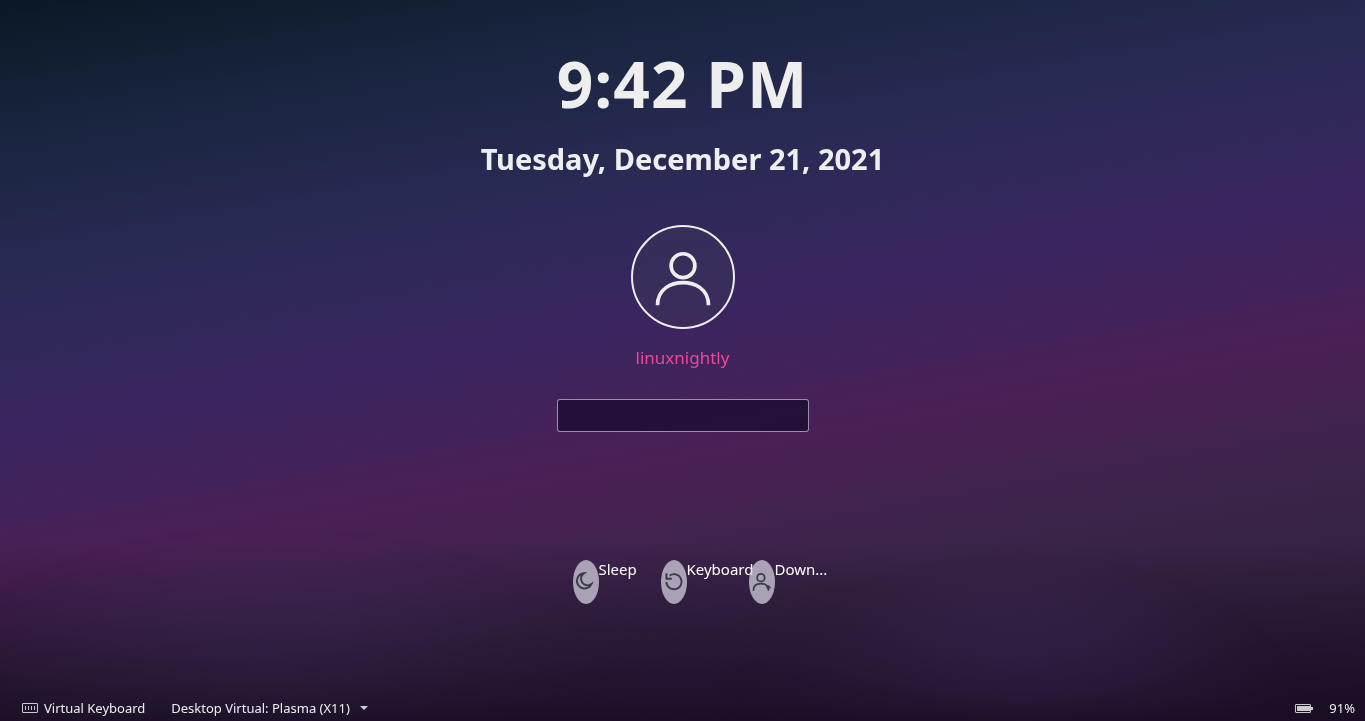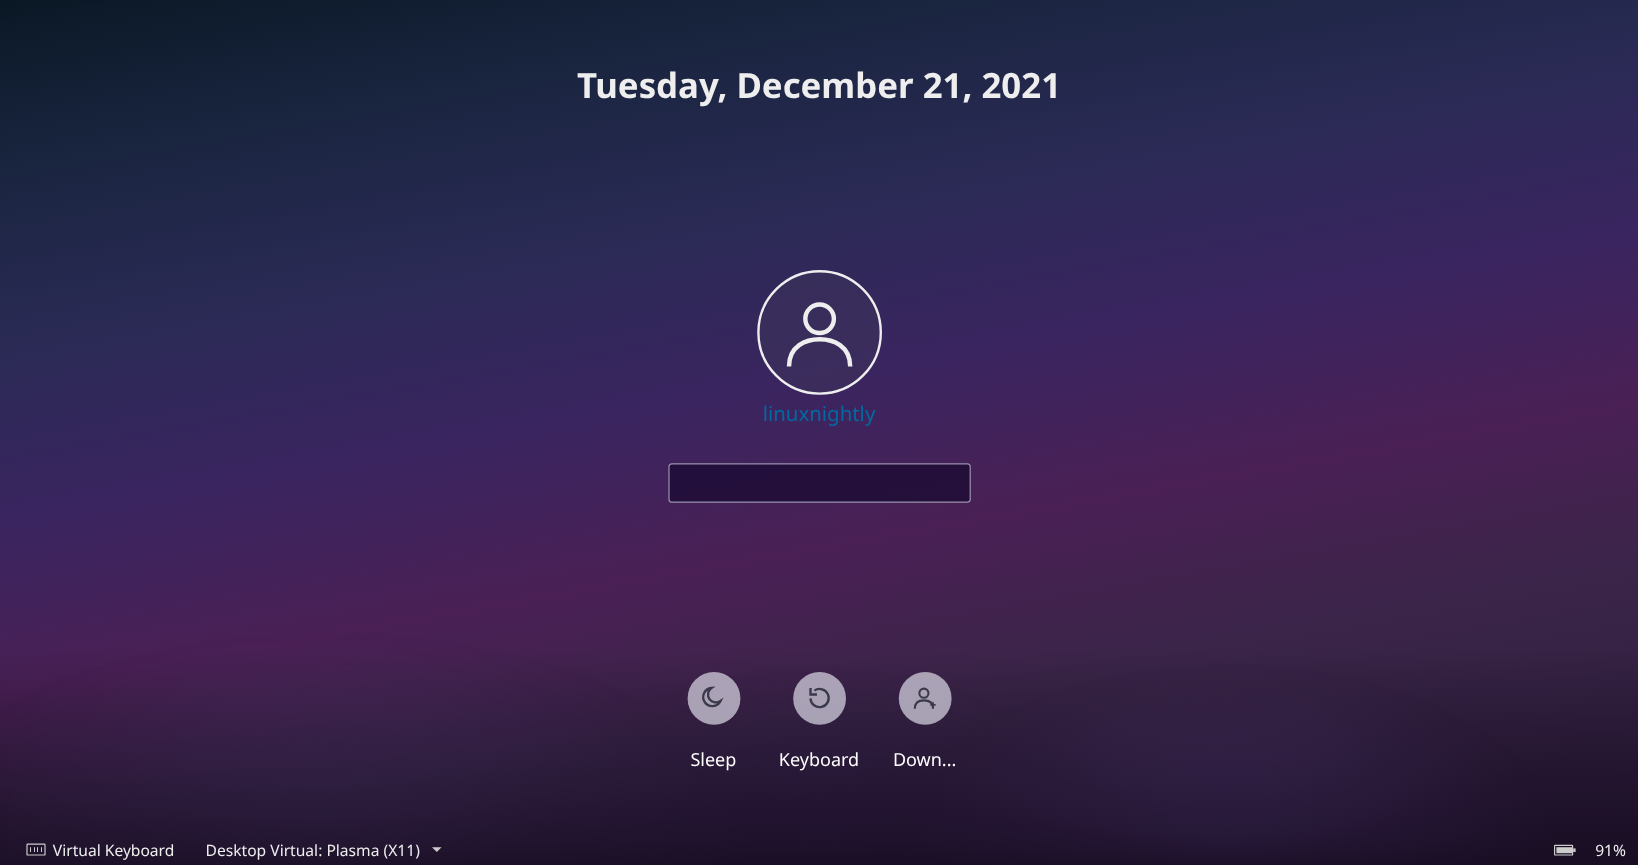--- a/index.html
+++ b/index.html
@@ -93,23 +93,23 @@
       align-items: center;
       justify-content: center;
     }
     
     .avatar svg {
       width: 68px;
       height: 68px;
     }
     
     .username {
-      margin-top: 4px;
+      margin-top: 17px;
       font-size: 17px;
-      color: #0369a1;
+      color: #ec4899;
     }
     
     .password-field {
       margin-top: 30px;
       width: 252px;
       height: 33px;
       background: rgba(25,10,50,0.75);
       border: 1px solid rgba(200,200,220,0.7);
       border-radius: 3px;
       color: #fff;
@@ -124,25 +124,24 @@
       top: 560px;
       left: 0;
       right: 0;
       display: flex;
       justify-content: center;
       gap: 44px;
     }
     
     .action-btn {
       display: flex;
-      flex-direction: column;
-      align-items: center;
+      flex-direction: row;
+      align-items: flex-start;
       cursor: pointer;
       width: 44px;
-      gap: 12px;
     }
     
     .action-icon {
       width: 44px;
       height: 44px;
       border-radius: 50%;
       background: rgba(210,205,220,0.75);
       display: flex;
       align-items: center;
       justify-content: center;
@@ -244,20 +243,21 @@
       background: #ccc;
     }
   </style>
 </head>
 <body>
 
 <div class="bg-mountains"></div>
 <div class="bg-mountains2"></div>
 
 <div class="clock-area">
+  <div class="time">9:42 PM</div>
   <div class="date">Tuesday, December 21, 2021</div>
 </div>
 
 <div class="user-area">
   <div class="avatar">
     <svg viewBox="0 0 24 24">
       <circle cx="12" cy="8" r="4.2" fill="none" stroke="#eeeeee" stroke-width="1.3"></circle>
       <path d="M 3 22 C 3 16, 8 14, 12 14 C 16 14, 21 16, 21 22" fill="none" stroke="#eeeeee" stroke-width="1.3"></path>
     </svg>
   </div>

